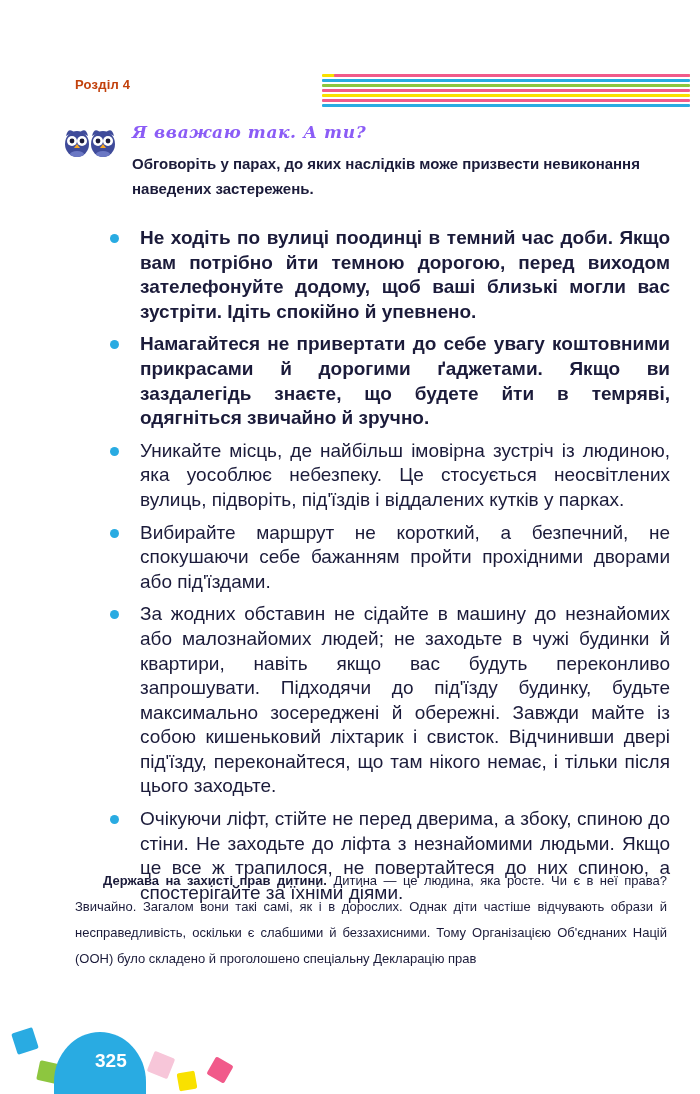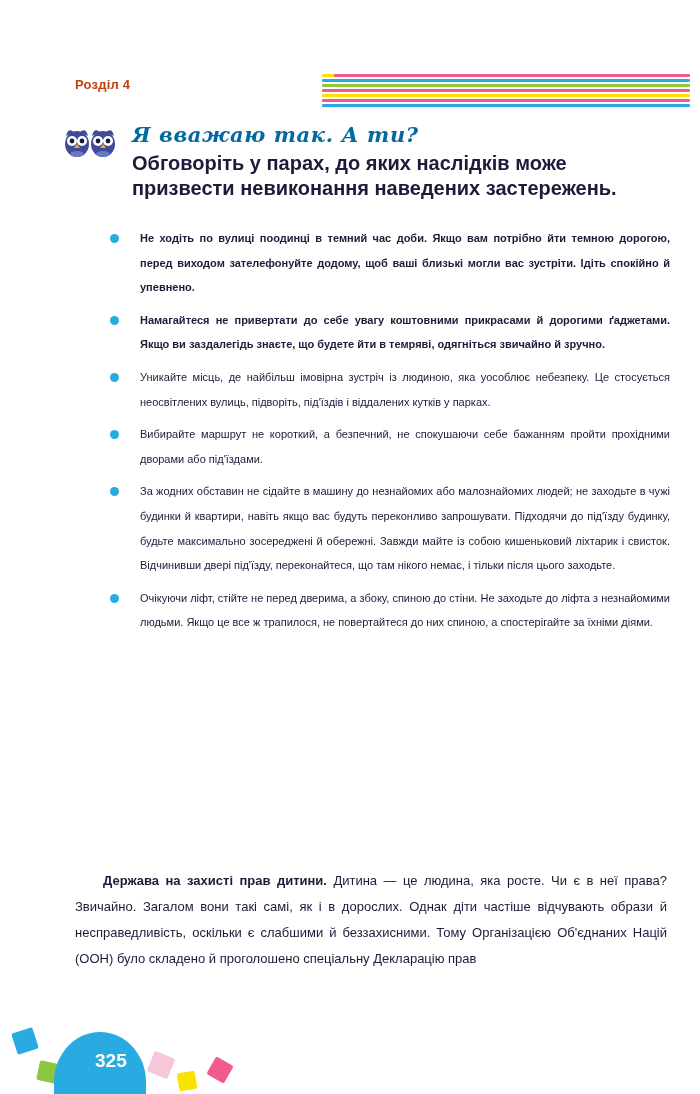--- a/index.html
+++ b/index.html
@@ -50,50 +50,50 @@
   }
 
   
   .script-heading {
     position: absolute;
     top: 122px;
     left: 132px;
     font-family: "DejaVu Serif", serif;
     font-style: italic;
     font-weight: bold;
-    font-size: 21px;
-    color: #0369a1;
+    font-size: 17px;
+    color: #8b5cf6;
     letter-spacing: 0.6px;
     text-align: center;
   }
 
   
   .intro {
     position: absolute;
     top: 151px;
     left: 132px;
     width: 538px;
-    font-size: 20px;
+    font-size: 15px;
     font-weight: bold;
     color: #1b1b3a;
     line-height: 25px;
   }
 
   
   .bullet-list {
     position: absolute;
     top: 226px;
     left: 104px;
     width: 566px;
   }
   .bullet-item {
     position: relative;
     padding-left: 36px;
     margin-bottom: 8px;
-    font-size: 11px;
+    font-size: 19px;
     color: #1b1b3a;
     line-height: 24.6px;
     text-align: justify;
   }
   .bullet-item .dot {
     position: absolute;
     left: 6px;
     top: 8px;
     width: 9px;
     height: 9px;

